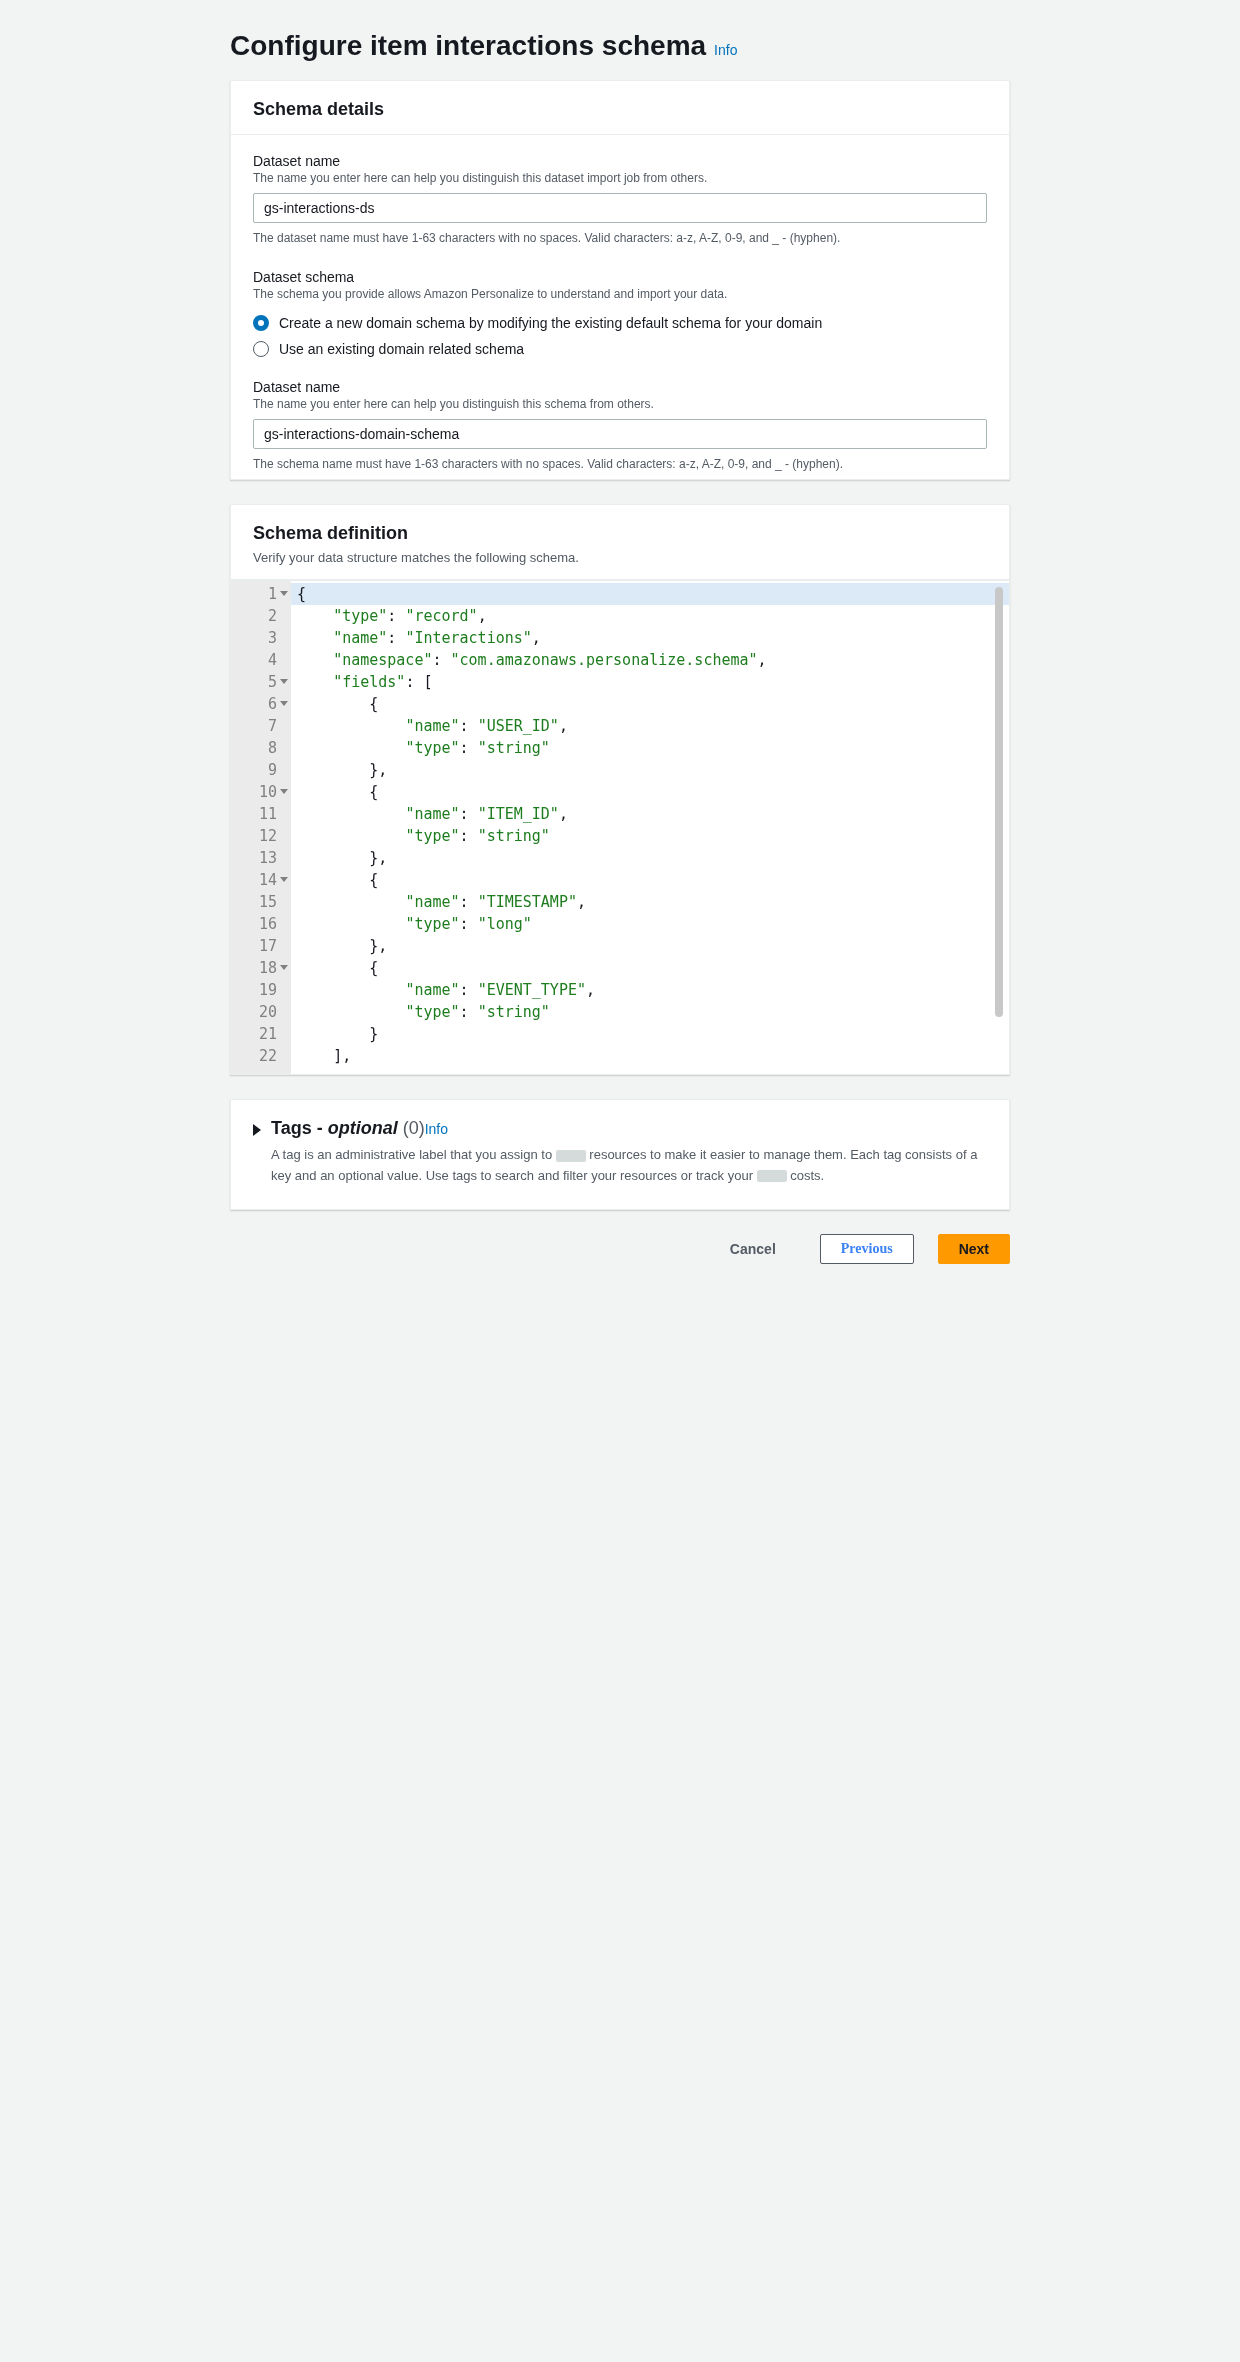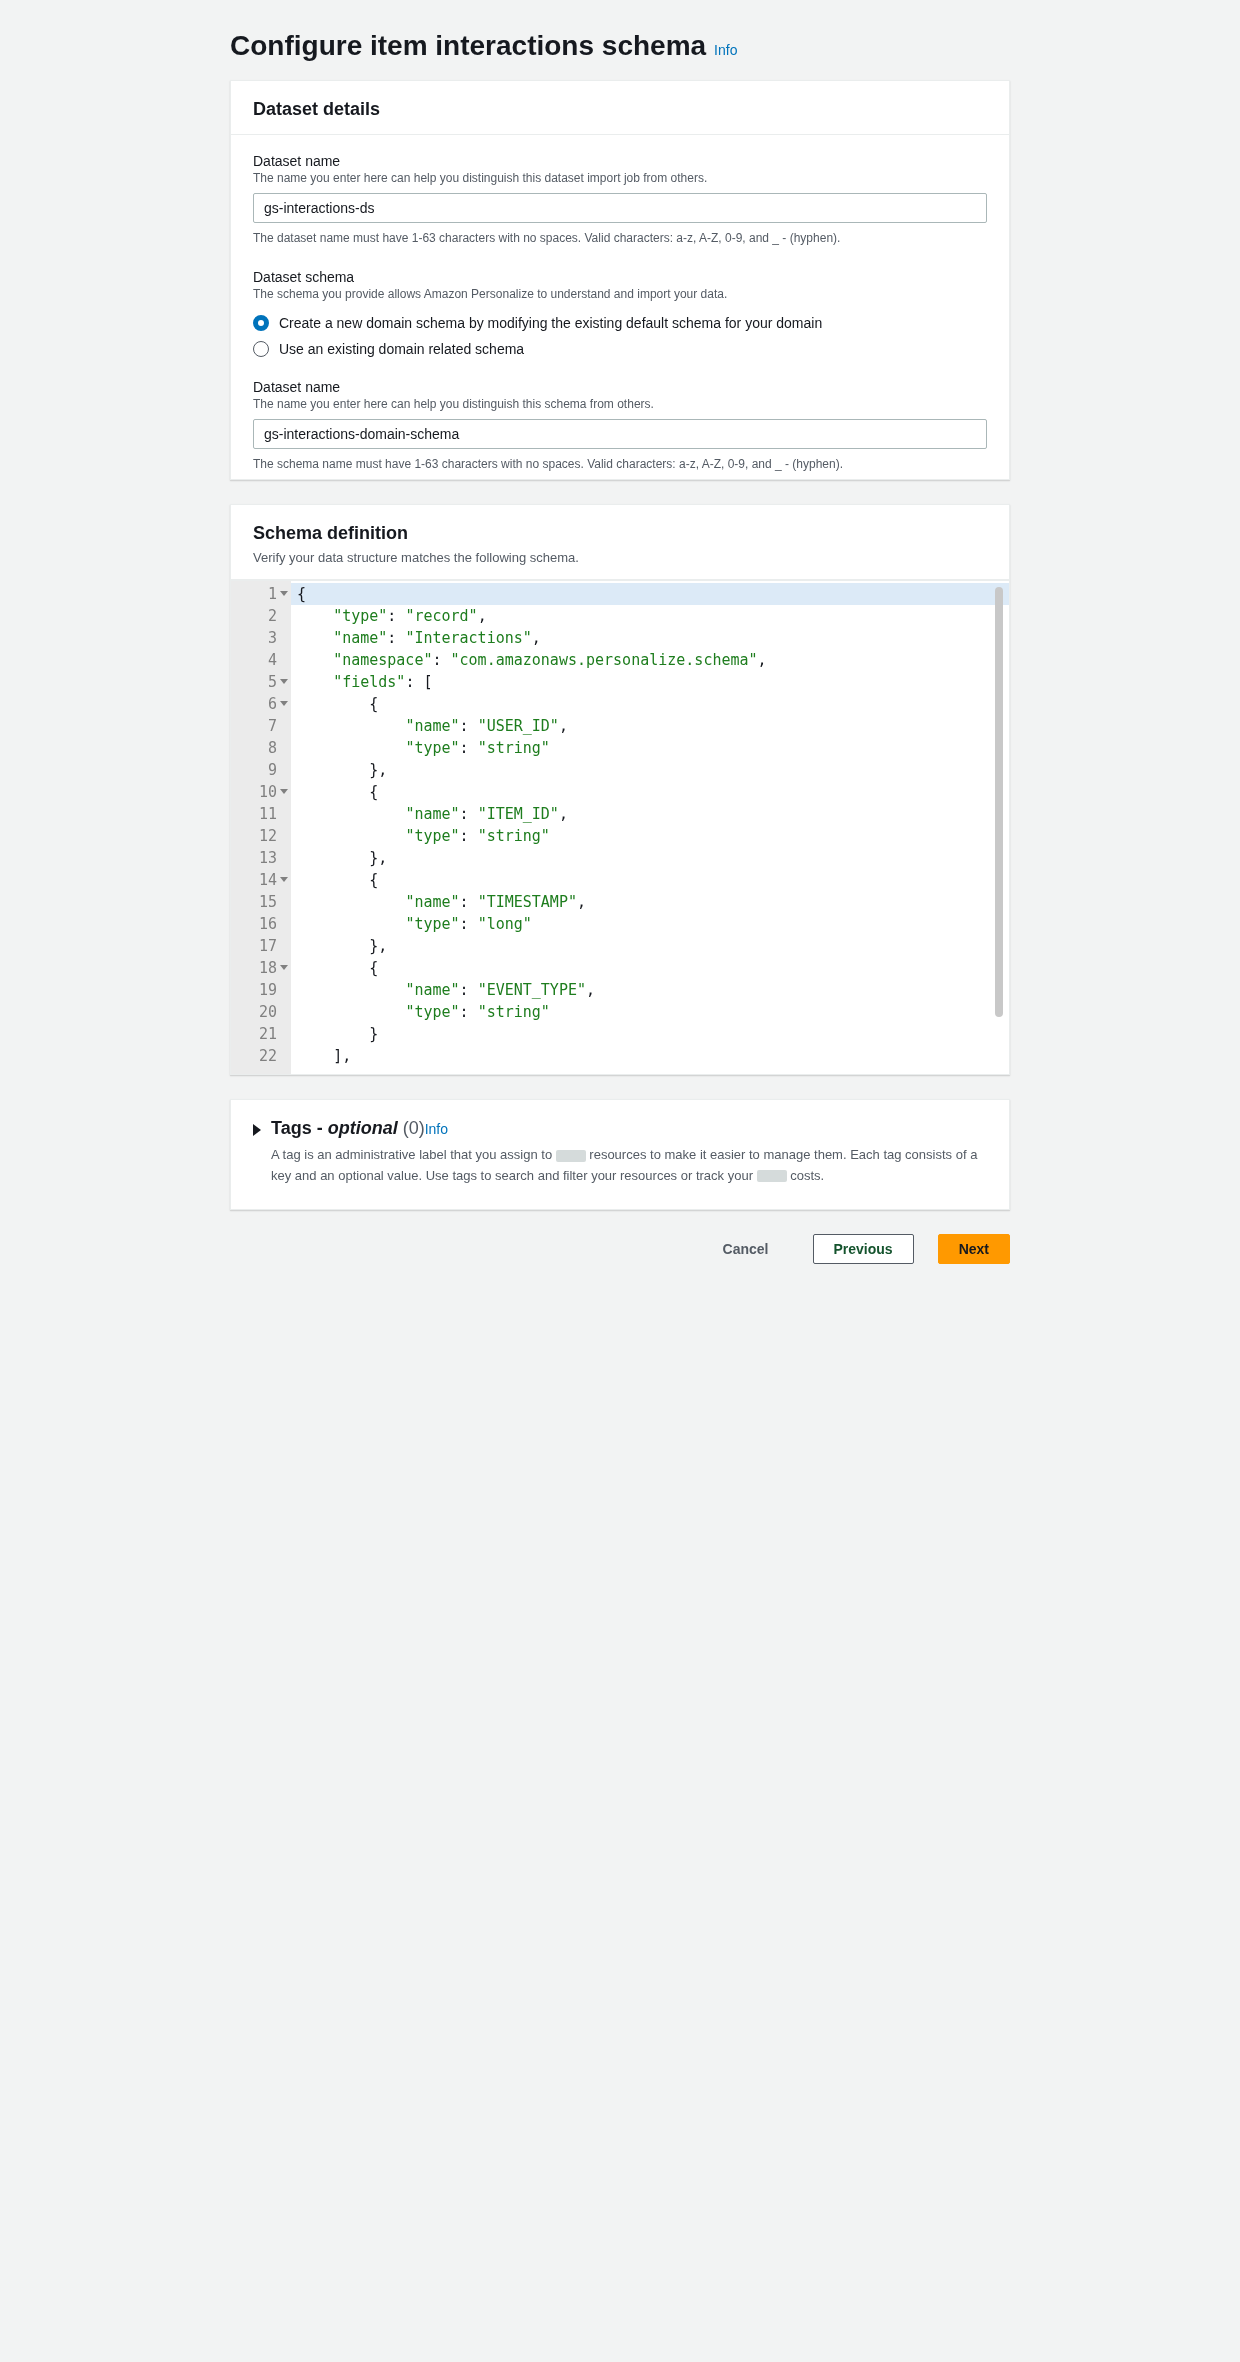--- a/index.html
+++ b/index.html
@@ -250,42 +250,43 @@
     border-radius: 2px;
     cursor: pointer;
   }
   .btn-link {
     background: none;
     border: none;
     color: #545b64;
   }
   .btn-normal {
     background: #fff;
-    color: #14532d;
+    color: #3b82f6;
     border: 1px solid #545b64;
+    font-family: Liberation Serif, serif;
   }
   .btn-primary {
     background: var(--orange);
     border: 1px solid var(--orange);
     color: #16191f;
   }
 </style>
 </head>
 <body>
 
 <div class="page">
 
   <div class="page-title-row">
     <h1 class="page-title">Configure item interactions schema</h1>
     <a class="info-link">Info</a>
   </div>
 
   <div class="panel">
     <div class="panel-header">
-      <h2 class="panel-title">Dataset details</h2>
+      <h2 class="panel-title">Schema details</h2>
     </div>
     <div class="panel-body">
 
       <div class="field">
         <div class="field-label">Dataset name</div>
         <div class="field-hint">The name you enter here can help you distinguish this dataset import job from others.</div>
         <input type="text" class="text-input" value="gs-interactions-ds" style="">
         <div class="field-help">The dataset name must have 1-63 characters with no spaces. Valid characters: a-z, A-Z, 0-9, and _ - (hyphen).</div>
       </div>
 

